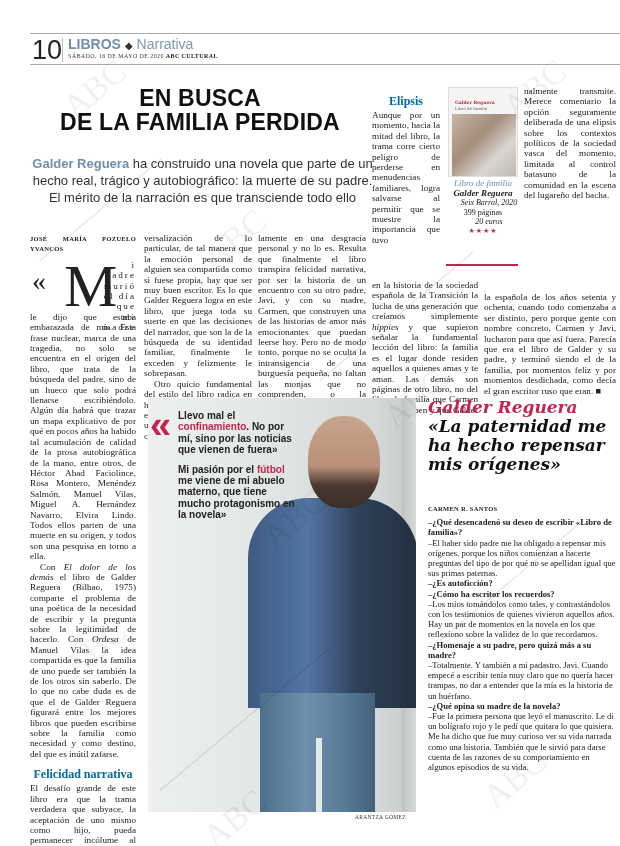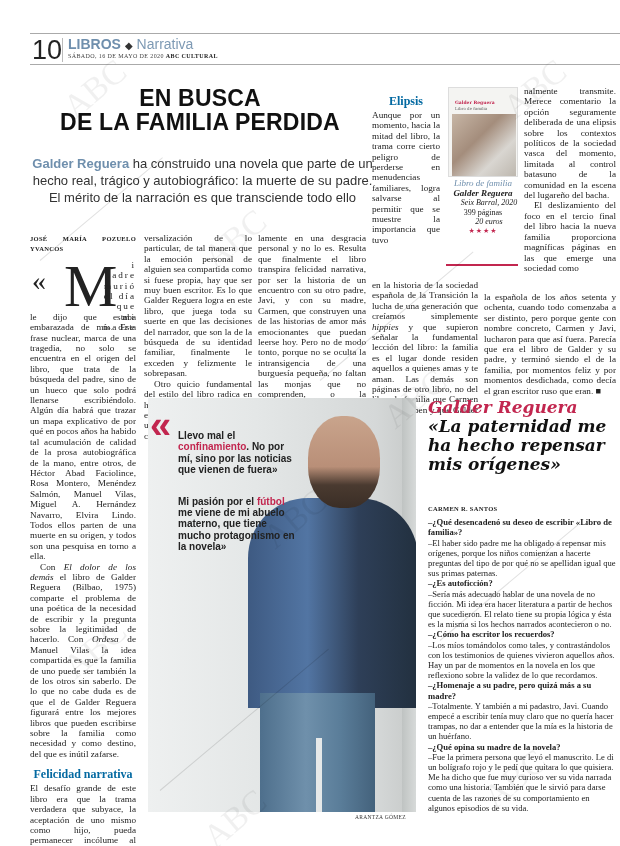--- a/index.html
+++ b/index.html
@@ -49,21 +49,21 @@
   
   .photo { position: absolute; left: 148px; top: 398px; width: 268px; height: 414px; overflow: hidden;
     background: linear-gradient(90deg,#eef0f0 0%,#e4e7e7 40%,#d5d8d8 85%,#c6c9c8 100%); }
   .person-head { position: absolute; left: 160px; top: 18px; width: 72px; height: 92px; border-radius: 46% 46% 44% 44%; background: linear-gradient(180deg,#c9a48c 0%,#b98f78 55%,#4a3a30 75%,#3a2e26 100%); }
   .person-body { position: absolute; left: 100px; top: 100px; width: 170px; height: 210px; border-radius: 60px 60px 0 0; background: linear-gradient(90deg,#3e5a82 0%,#5275a3 35%,#2e3f58 65%,#22303f 100%); }
   .person-legs { position: absolute; left: 112px; top: 295px; width: 115px; height: 122px; background: linear-gradient(90deg,#4e6f8c 0%,#6f90ab 40%,#5a7d99 70%,#44627c 100%); }
   .legs-gap { position: absolute; left: 168px; top: 340px; width: 6px; height: 80px; background: #e6e9e9; }
   .pillar { position: absolute; right: 0; top: 0; width: 14px; height: 414px; background: linear-gradient(90deg,#bfc3c2,#d7dad9); }
   .pq { position: absolute; left: 30px; top: 12px; width: 120px; font-family: "Liberation Sans", sans-serif; font-weight: 600; font-size: 10px; line-height: 11.4px; color: #222; }
   .pq .hl { color: #c2264f; }
-  .pq p { margin-bottom: 8px; margin-top: 20px; }
+  .pq p { margin-bottom: 8px; }
   .pq-mark { position: absolute; left: 2px; top: 8px; font-family: "Liberation Sans", sans-serif; font-weight: 700; font-size: 38px; line-height: 38px; color: #c2264f; }
   .credit { position: absolute; left: 355px; top: 814px; font-family: "Liberation Serif", serif; font-size: 5.5px; letter-spacing: .3px; color: #333; }
 
   
   .iv-title { position: absolute; left: 428px; top: 398px; width: 190px; font-family: "DejaVu Serif", serif; font-weight: 700; font-style: italic; font-size: 17px; line-height: 19px; color: #111; }
   .iv-title .nm { color: #c2264f; display: block; }
   .iv { position: absolute; left: 428px; top: 504px; width: 188px; font-family: "Liberation Serif", serif; font-size: 8.6px; line-height: 10.2px; color: #222; }
   .iv .by { font-weight: 700; font-size: 6.5px; letter-spacing: .3px; margin-bottom: 3px; }
   .iv .q { font-weight: 700; }
 
@@ -135,21 +135,20 @@
     <div class="bp">Seix Barral, 2020</div>
     <div>399 páginas</div>
     <div class="bp">20 euros</div>
     <div class="stars">★★★★</div>
   </div>
 </div>
 <div class="magline"></div>
 
 <div class="col" style="left:524px; top:86px; width:92px;">
   <p class="noind">nalmente transmite. Merece comentario la opción seguramente deliberada de una elipsis sobre los contextos políticos de la sociedad vasca del momento, limitada al control batasuno de la comunidad en la escena del lugareño del bacha.</p>
-  <p>El deslizamiento del foco en el tercio final del libro hacia la nueva familia proporciona magníficas páginas en las que emerge una sociedad como</p>
 </div>
 <div class="col" style="left:484px; top:280px; width:132px;margin-top:12px;">
   <p class="noind"><span>la española de los años setenta y ochenta, cuando todo comenzaba a ser distinto, pero porque gente con nombre concreto, Carmen y Javi, lucharon para que así fuera. Parecía que era el libro de Galder y su padre, y terminó siendo el de la familia, por momentos feliz y por momentos desdichada, como decía el gran escritor ruso que eran.</span> <span>■</span></p>
 </div>
 
 <div class="photo">
   <div class="pillar"></div>
   <div class="person-body"></div>
   <div class="person-head"></div>
   <div class="person-legs"></div>
@@ -164,21 +163,20 @@
 
 <div class="iv-title">
   <span class="nm">Galder Reguera</span>
   <span>«La paternidad me ha hecho repensar mis orígenes»</span>
 </div>
 <div class="iv">
   <div class="by">CARMEN R. SANTOS</div>
   <div class="q">–¿Qué desencadenó su deseo de escribir «Libro de familia»?</div>
   <div>–El haber sido padre me ha obligado a repensar mis orígenes, porque los niños comienzan a hacerte preguntas del tipo de por qué no se apellidan igual que sus primas paternas.</div>
   <div class="q">–¿Es autoficción?</div>
-  <div>–Sería más adecuado hablar de una novela de no ficción. Mi idea era hacer literatura a partir de hechos que sucedieron. El relato tiene su propia lógica y ésta es la misma si los hechos narrados acontecieron o no.</div>
   <div class="q">–¿Cómo ha escritor los recuerdos?</div>
   <div>–Los míos tomándolos como tales, y contrastándolos con los testimonios de quienes vivieron aquellos años. Hay un par de momentos en la novela en los que reflexiono sobre la validez de lo que recordamos.</div>
   <div class="q">–¿Homenaje a su padre, pero quizá más a su madre?</div>
   <div>–Totalmente. Y también a mi padastro, Javi. Cuando empecé a escribir tenía muy claro que no quería hacer trampas, no dar a entender que la mía es la historia de un huérfano.</div>
   <div class="q">–¿Qué opina su madre de la novela?</div>
   <div>–Fue la primera persona que leyó el manuscrito. Le di un bolígrafo rojo y le pedí que quitara lo que quisiera. Me ha dicho que fue muy curioso ver su vida narrada como una historia. También que le sirvió para darse cuenta de las razones de su comportamiento en algunos episodios de su vida.</div>
 </div>
 
 <div class="wm" style="left:60px; top:70px;">ABC</div>
 <div class="wm" style="left:200px; top:220px;">ABC</div>

